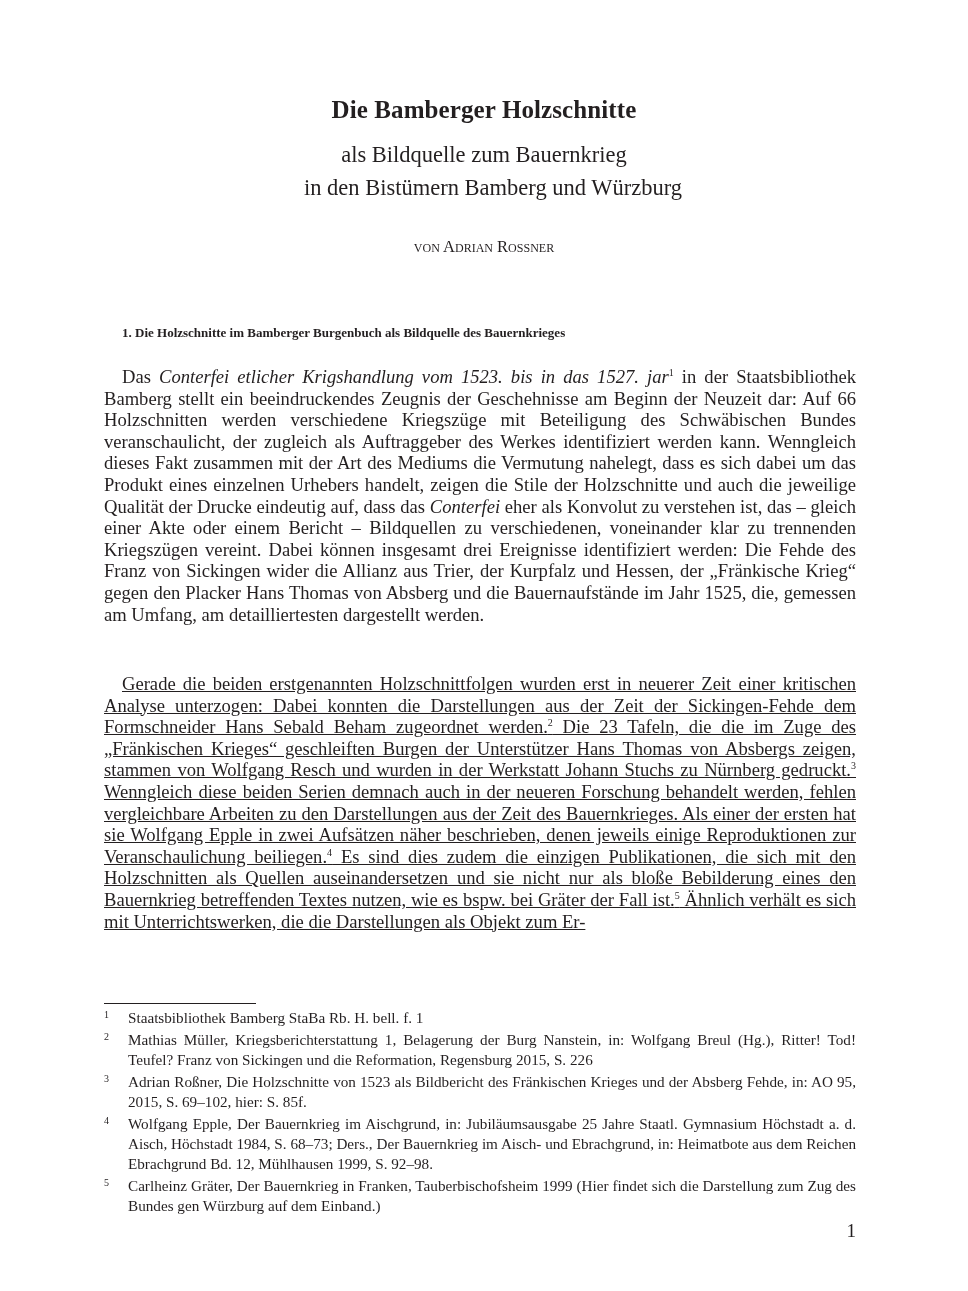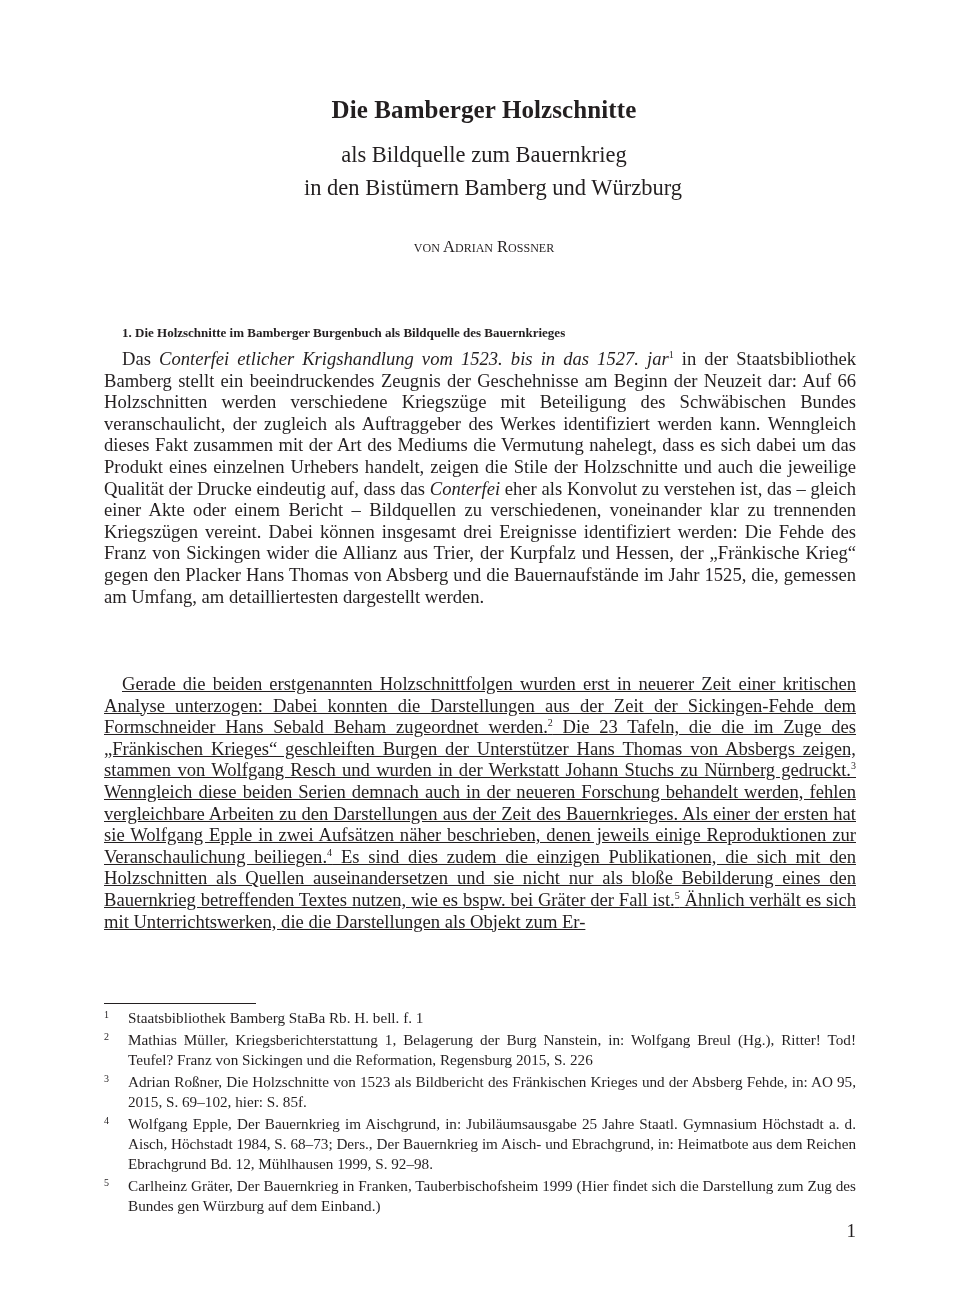--- a/index.html
+++ b/index.html
@@ -27,21 +27,21 @@
     position: absolute; left: 122px; top: 320px; width: 740px;
     font-weight: bold; font-size: 13px; line-height: 26px;
     white-space: nowrap;
   }
   .body-text {
     position: absolute; left: 104px; width: 752px;
     font-size: 18.6px; line-height: 21.6px;
     text-align: justify; text-indent: 18px;
     hyphens: manual;
   }
-  .para1 { top: 348px; }
+  .para1 { top: 366px; }
   .para2 { top: 673px; text-decoration: underline; }
   .body-text i { font-style: italic; }
   sup { font-size: 10px; line-height: 0; vertical-align: 7px; }
   .fn-rule {
     position: absolute; left: 104px; top: 1003px; width: 152px; height: 0;
     border-top: 1px solid #231f20;
   }
   .footnotes {
     position: absolute; left: 104px; top: 1008px; width: 752px;
   }

